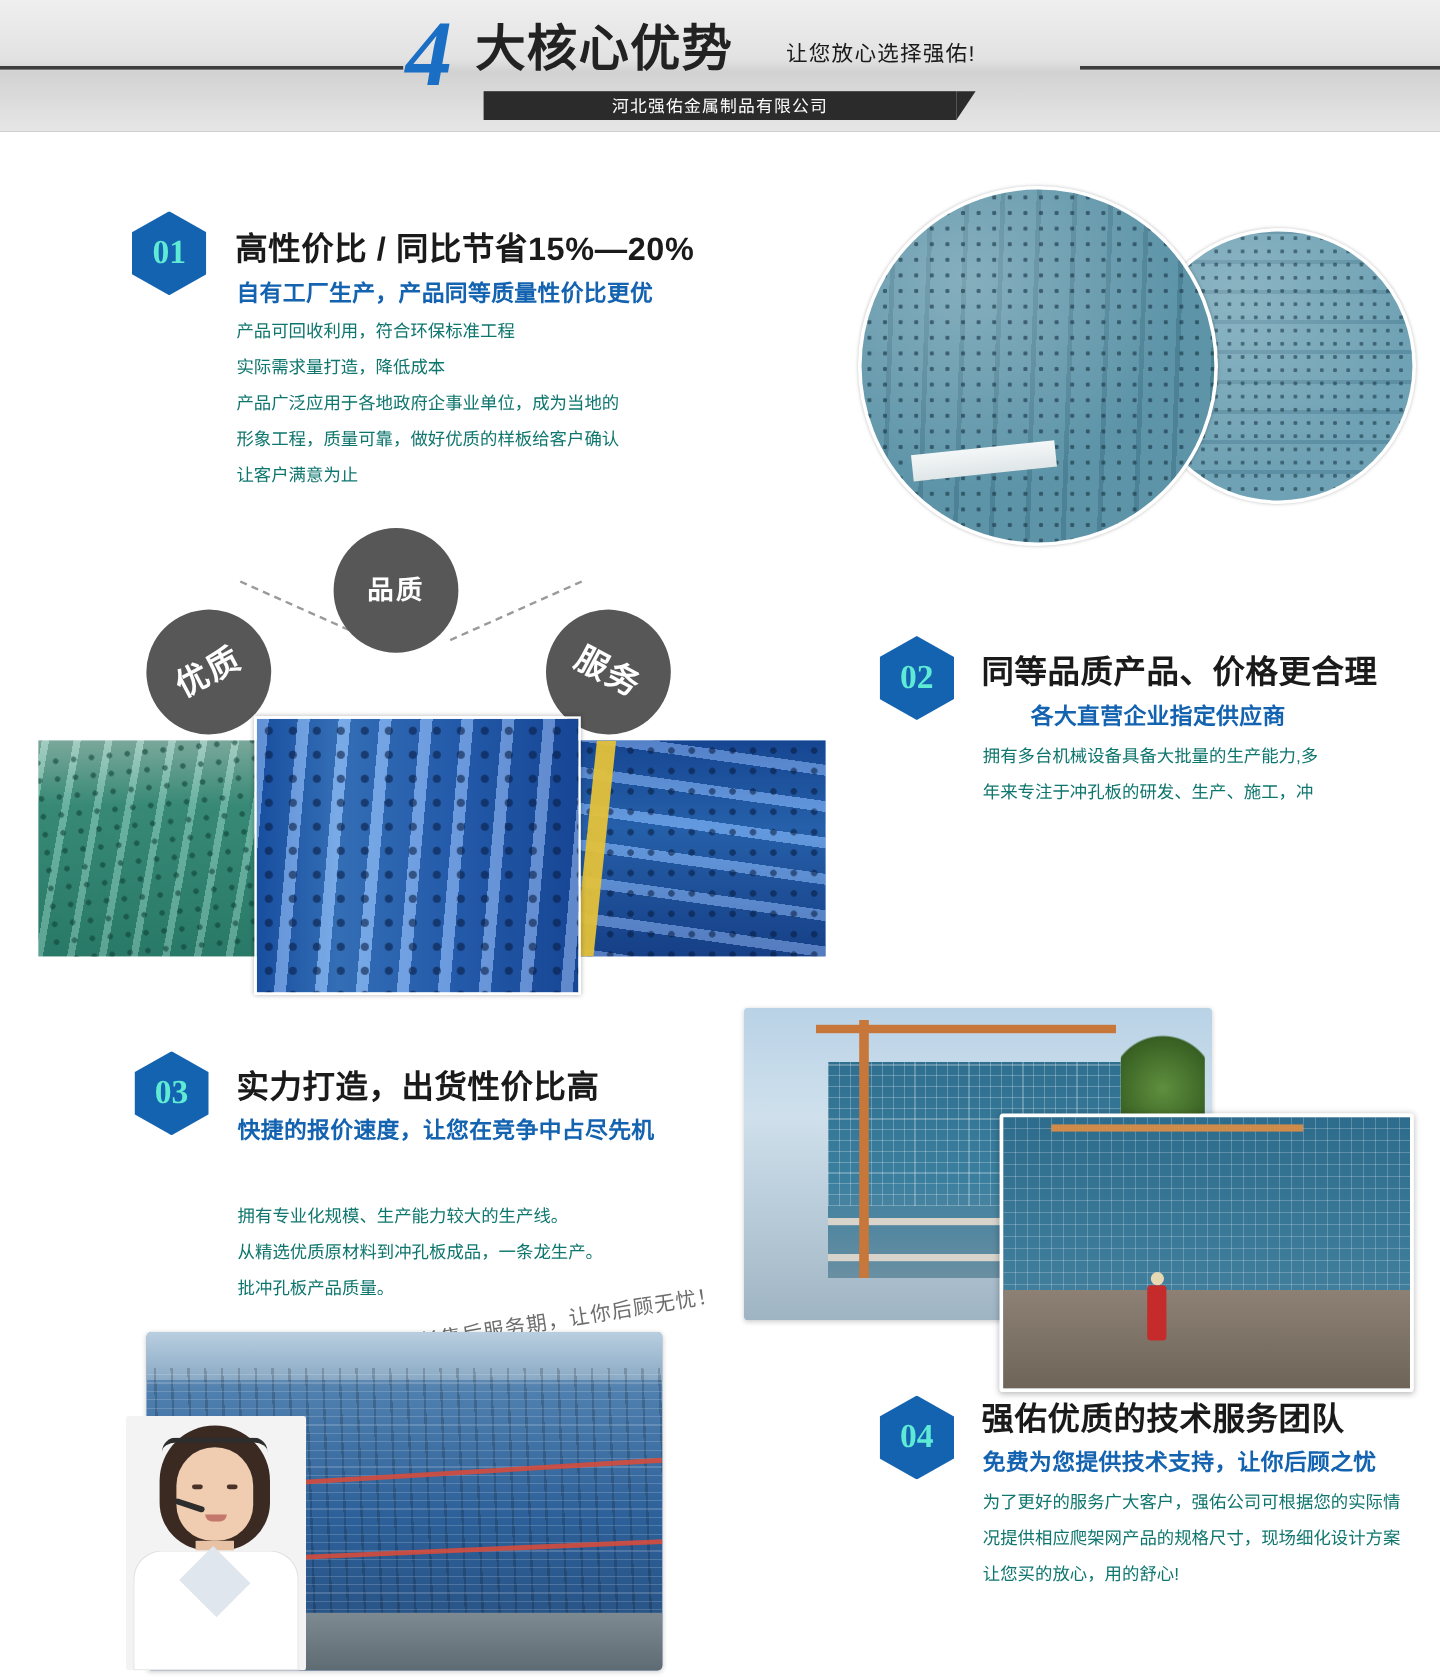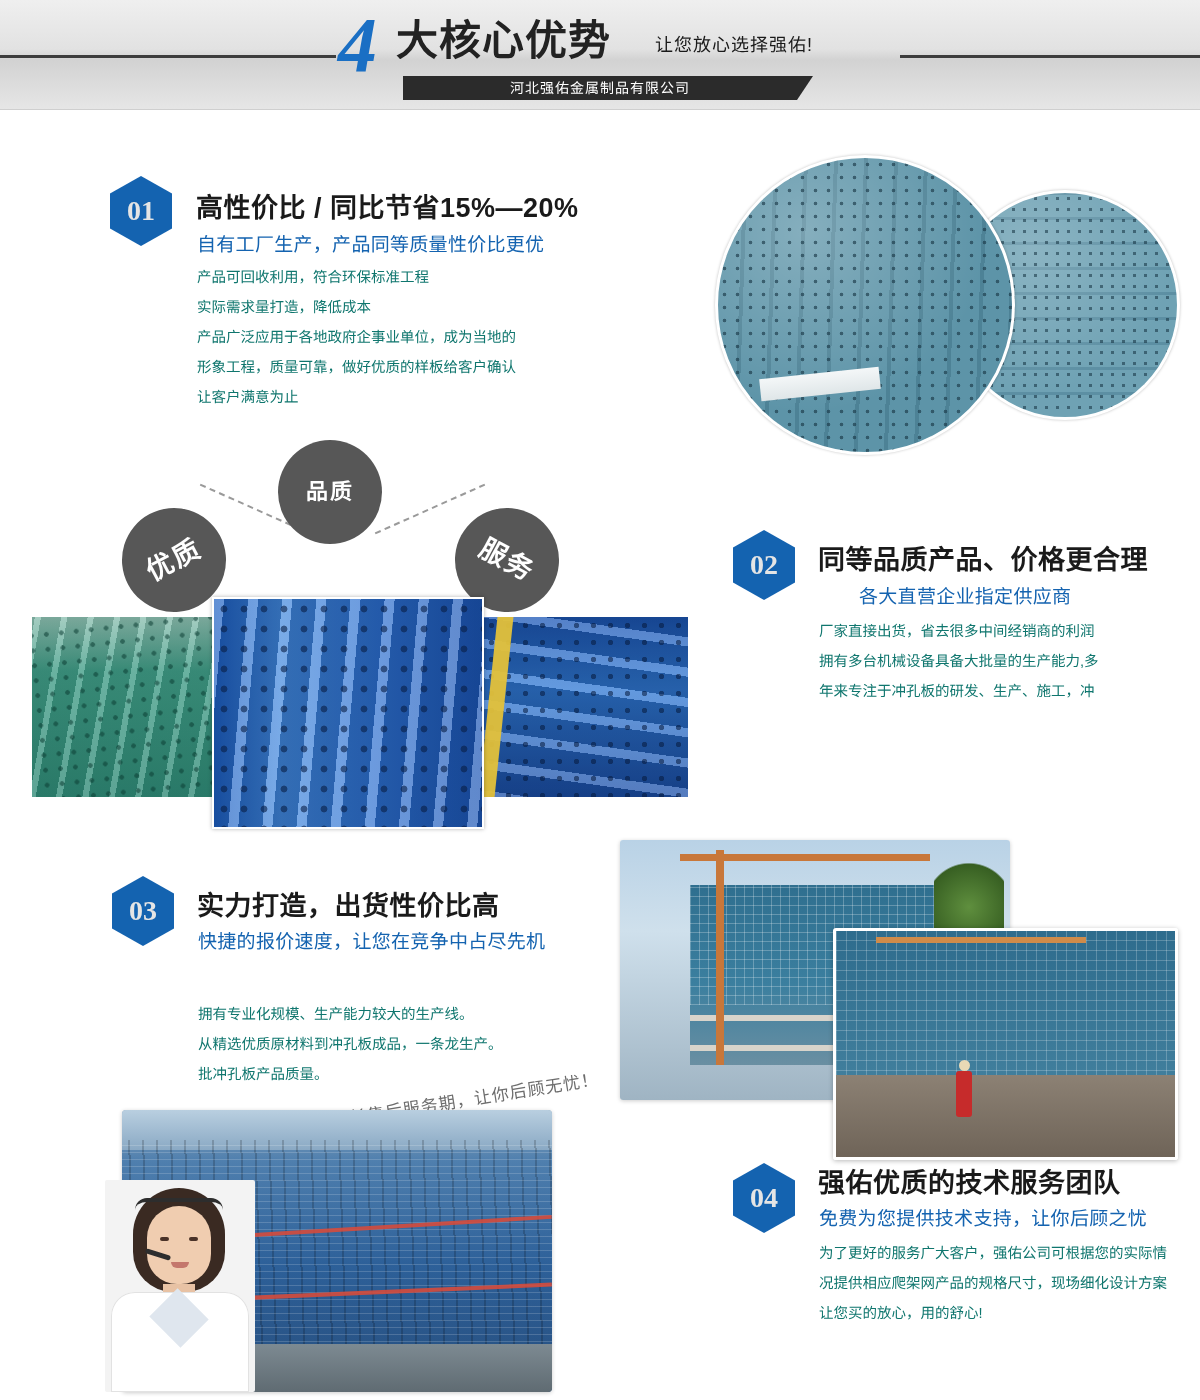--- a/index.html
+++ b/index.html
@@ -79,40 +79,40 @@
     position:absolute; top:55px; height:3px; background:#3d3d3d;
   }
   .head-line-l { left:0; width:336px; }
   .head-line-r { left:900px; width:300px; }
 
   
   .hexnum {
     position:absolute;
     width:62px; height:70px;
     background:#1463b0;
-    color:#e5e5e5;
+    color:#5eead4;
     font-size:28px;
     font-weight:bold;
     font-family:"Liberation Serif", serif;
     line-height:70px;
     text-align:center;
     clip-path:polygon(50% 0%,100% 25%,100% 75%,50% 100%,0% 75%,0% 25%);
   }
   .blk-title {
     position:absolute;
     font-size:27px;
     font-weight:bold;
     color:#1a1a1a;
     letter-spacing:0.5px;
     white-space:nowrap;
   }
   .blk-sub {
     position:absolute;
     font-size:19px;
-    font-weight:normal;
+    font-weight:bold;
     color:#1463b0;
     letter-spacing:0.3px;
     white-space:nowrap;
   }
   .blk-body {
     position:absolute;
     font-size:14.5px;
     color:#0f766e;
     line-height:30px;
   }
@@ -397,21 +397,20 @@
 </div>
 <div class="photo ph-blue">
   <div class="waves"></div>
   <div class="hole"></div>
 </div>
 
 <div class="hexnum" style="left:733px; top:530px;">02</div>
 <div class="blk-title" style="left:818px; top:538px;">同等品质产品、价格更合理</div>
 <div class="blk-sub" style="left:859px; top:581px;">各大直营企业指定供应商</div>
 <div class="blk-body" style="left:819px; top:616px;">
-  <div>厂家直接出货，省去很多中间经销商的利润</div>
   <div>拥有多台机械设备具备大批量的生产能力,多</div>
   <div>年来专注于冲孔板的研发、生产、施工，冲</div>
 </div>
 
 <div class="hexnum" style="left:112px; top:876px;">03</div>
 <div class="blk-title" style="left:197px; top:884px;">实力打造，出货性价比高</div>
 <div class="blk-sub" style="left:198px; top:926px;">快捷的报价速度，让您在竞争中占尽先机</div>
 <div class="blk-body" style="left:198px; top:961px;margin-top:38px;">
   <div>拥有专业化规模、生产能力较大的生产线。</div>
   <div>从精选优质原材料到冲孔板成品，一条龙生产。</div>

